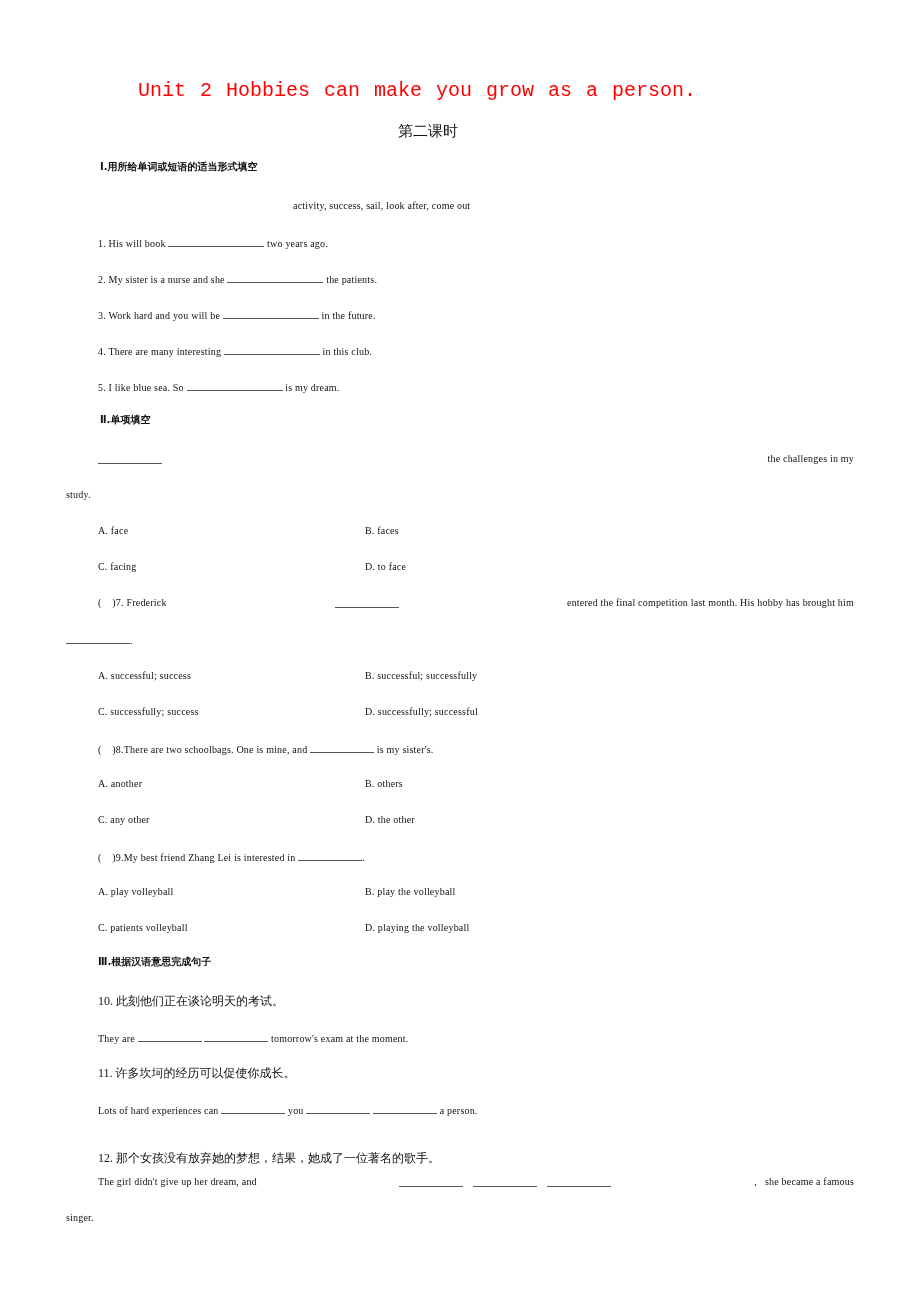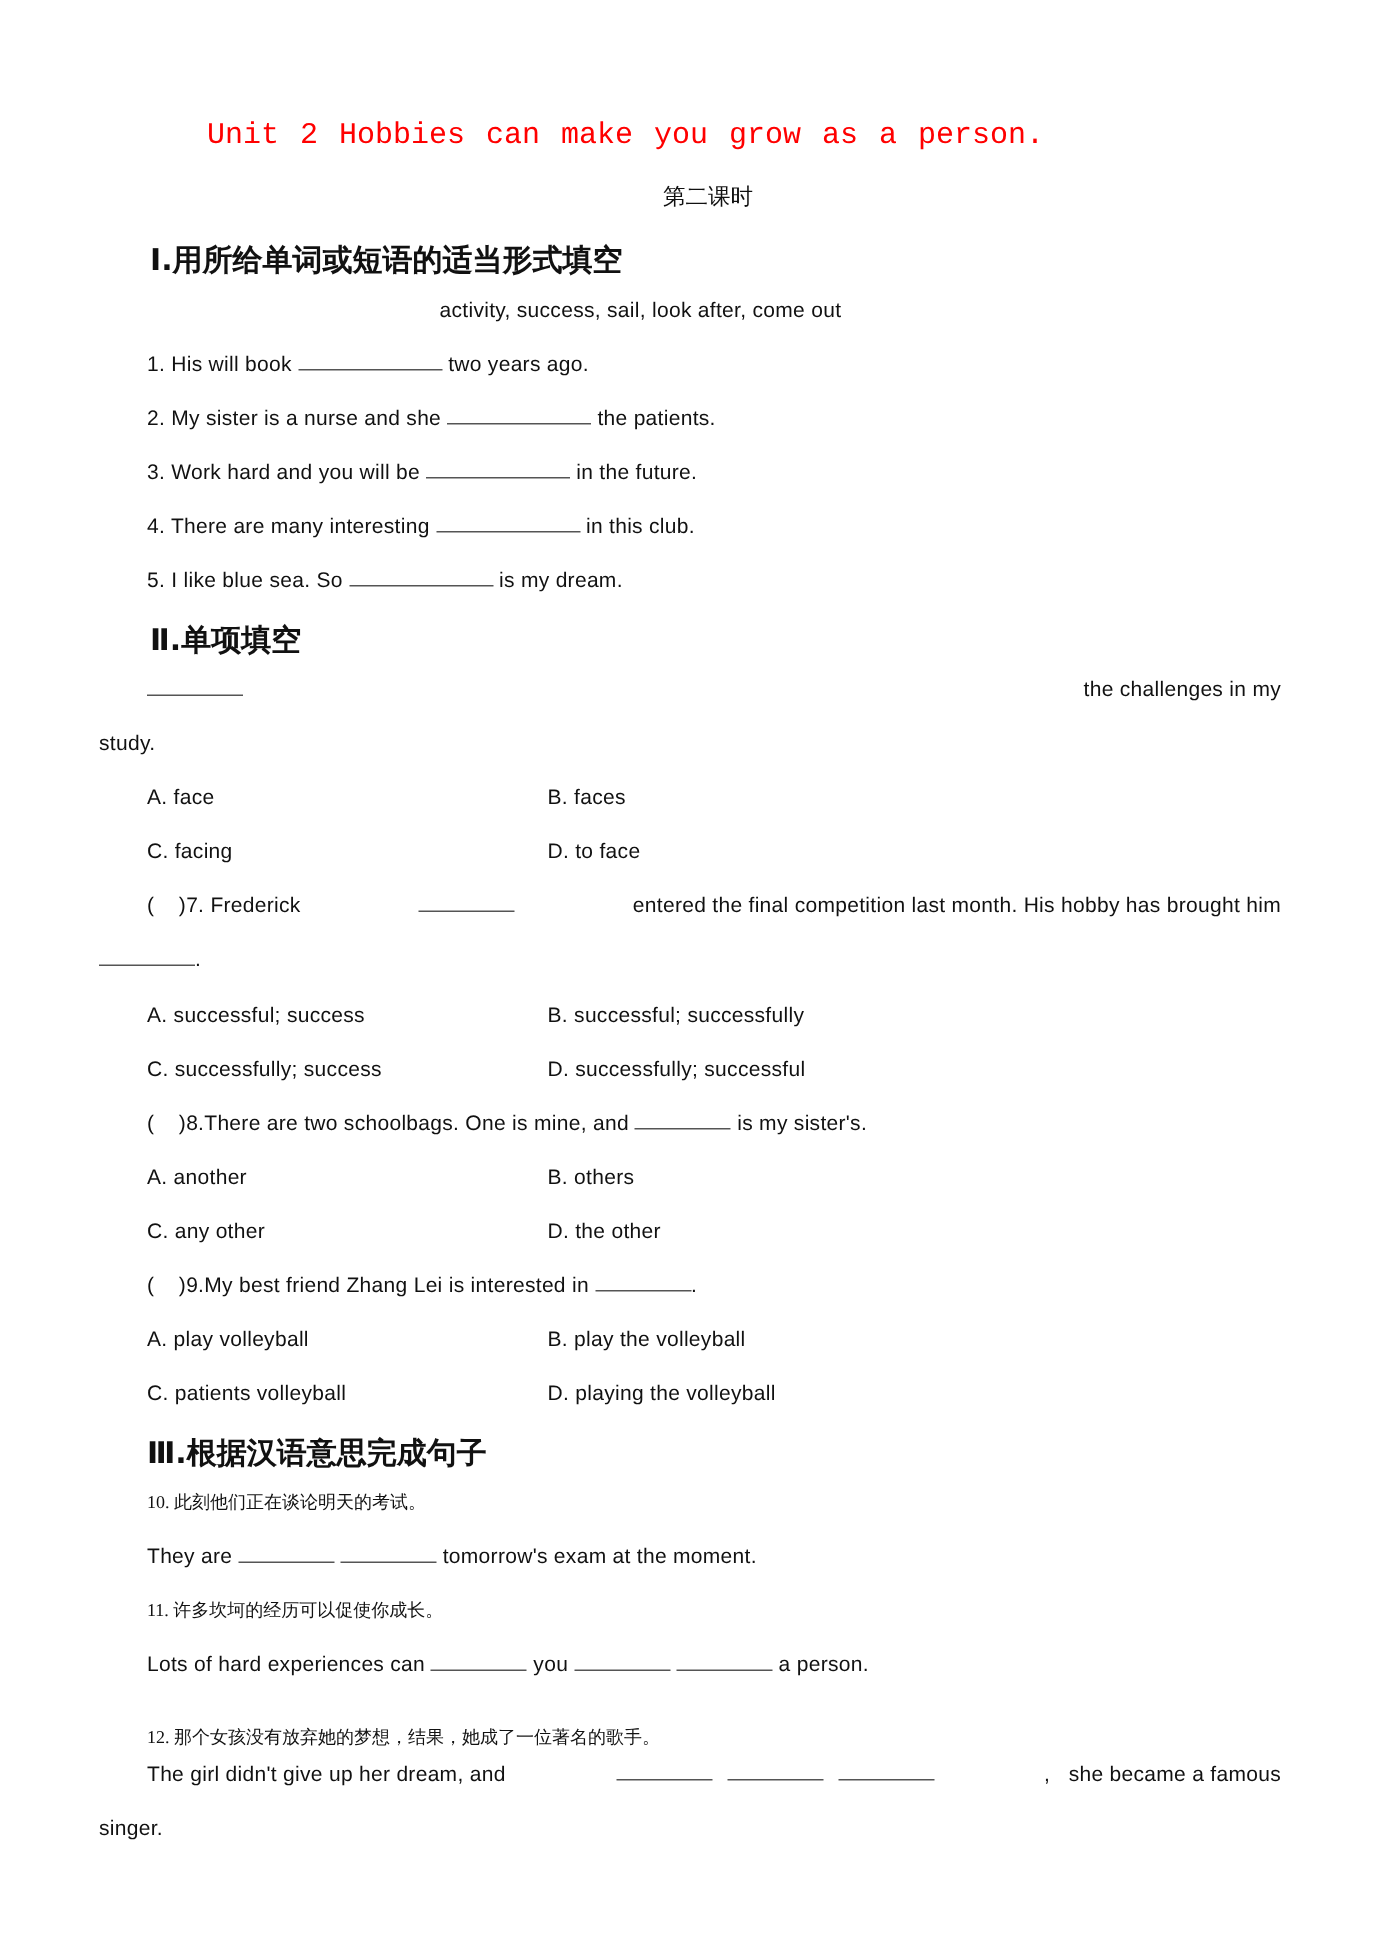--- a/index.html
+++ b/index.html
@@ -1,24 +1,24 @@
 <!DOCTYPE html>
 <html><head>
 <meta charset="utf-8">
 <style>
   html, body { margin: 0; padding: 0; background: #ffffff; }
   body { width: 920px; height: 1302px; position: relative; overflow: hidden;
          font-family: "Liberation Serif", "DejaVu Serif", serif; color: #111; }
   .line { position: absolute; font-size: 12px; white-space: nowrap; line-height: 20px; }
-  .mono { font-family: Liberation Sans, sans-serif; font-size: 14px; letter-spacing: 0.2px; }
+  .mono { font-family: Liberation Serif, serif; font-size: 10px; letter-spacing: 0.2px; }
   .title { position: absolute; top: 78px; left: 0; width: 834px; text-align: center;
            color: #ff0000; font-family: "Liberation Mono", "DejaVu Sans Mono", monospace;
            font-size: 20px; line-height: 26px; word-spacing: 2px; }
-  .subtitle { position: absolute; top: 122px; left: 0; width: 856px; text-align: center; font-size: 15px; margin-left: 44px; }
-  .section { position: absolute; font-family: "DejaVu Sans", "Liberation Sans", sans-serif; font-weight: bold; font-size: 20px; }
+  .subtitle { position: absolute; top: 122px; left: 0; width: 856px; text-align: center; font-size: 15px; }
+  .section { position: absolute; font-family: "DejaVu Sans", "Liberation Sans", sans-serif; font-weight: bold; font-size: 10px; }
   .blank { display: inline-block; border-bottom: 1px solid #555; height: 14px; vertical-align: baseline; }
   .b12 { width: 96px; }
   .b8 { width: 64px; }
 </style>
 </head>
 <body>
 
 <div>
 
   <div class="title">Unit 2  Hobbies can make you grow as a person.</div>

